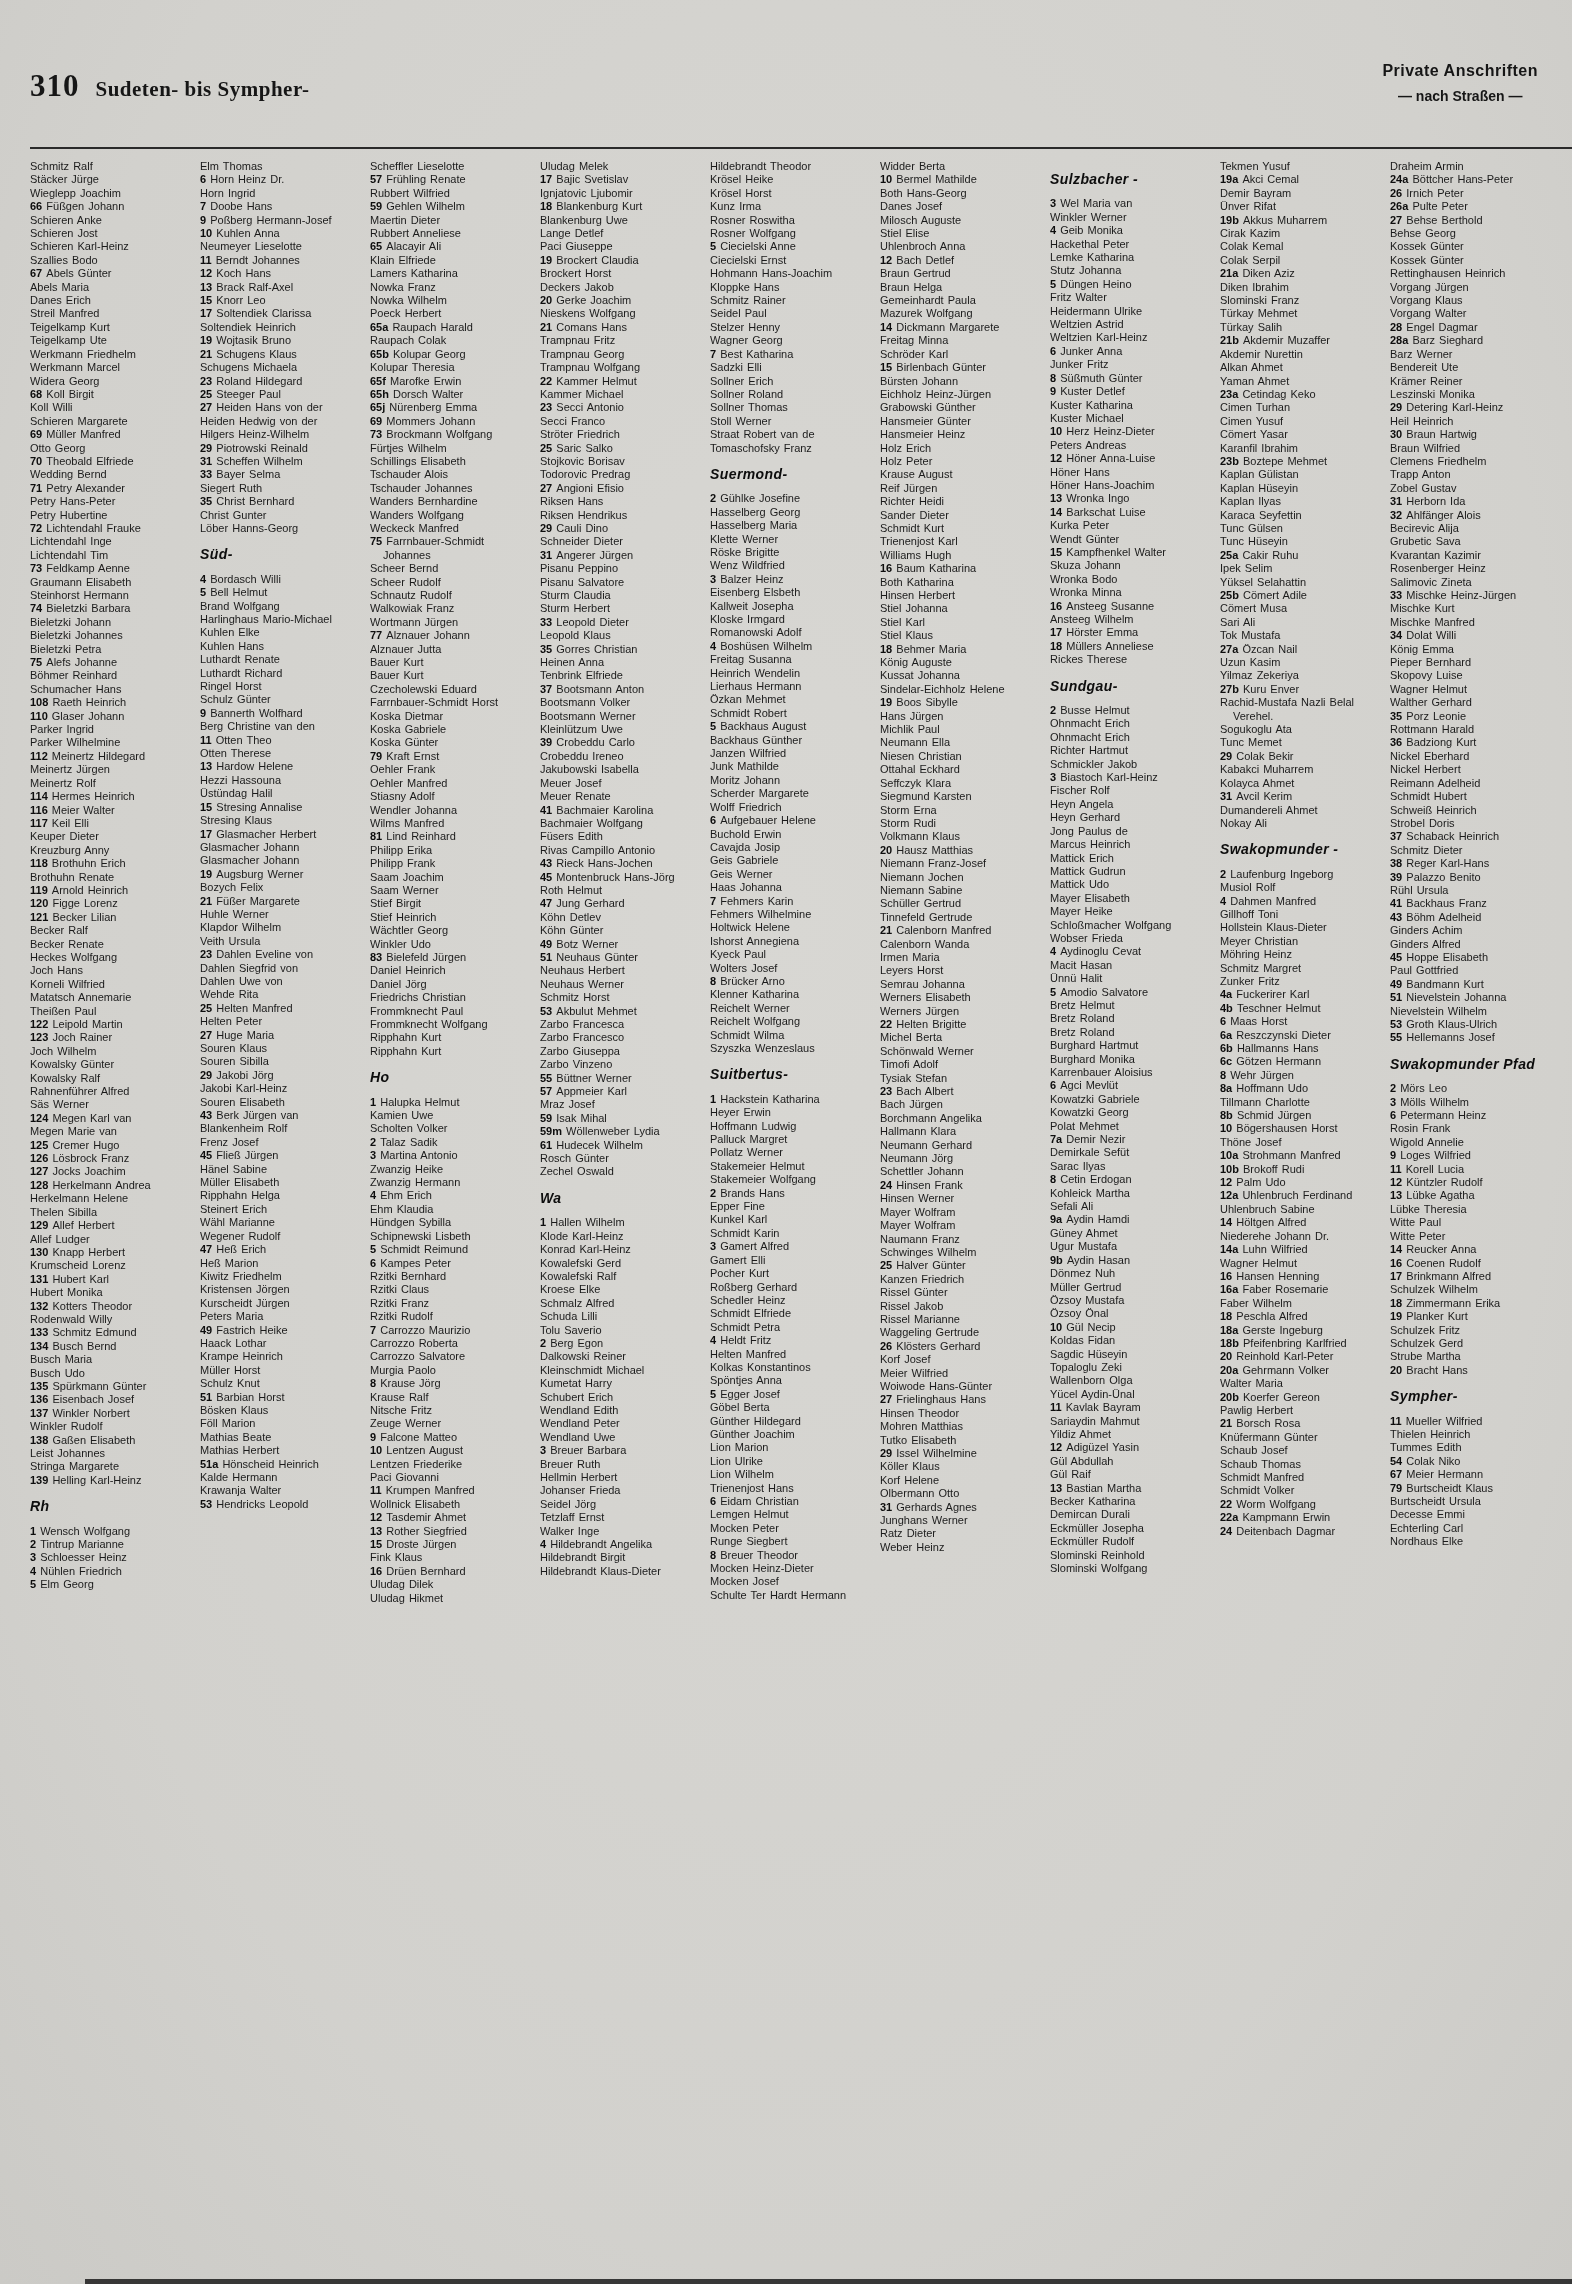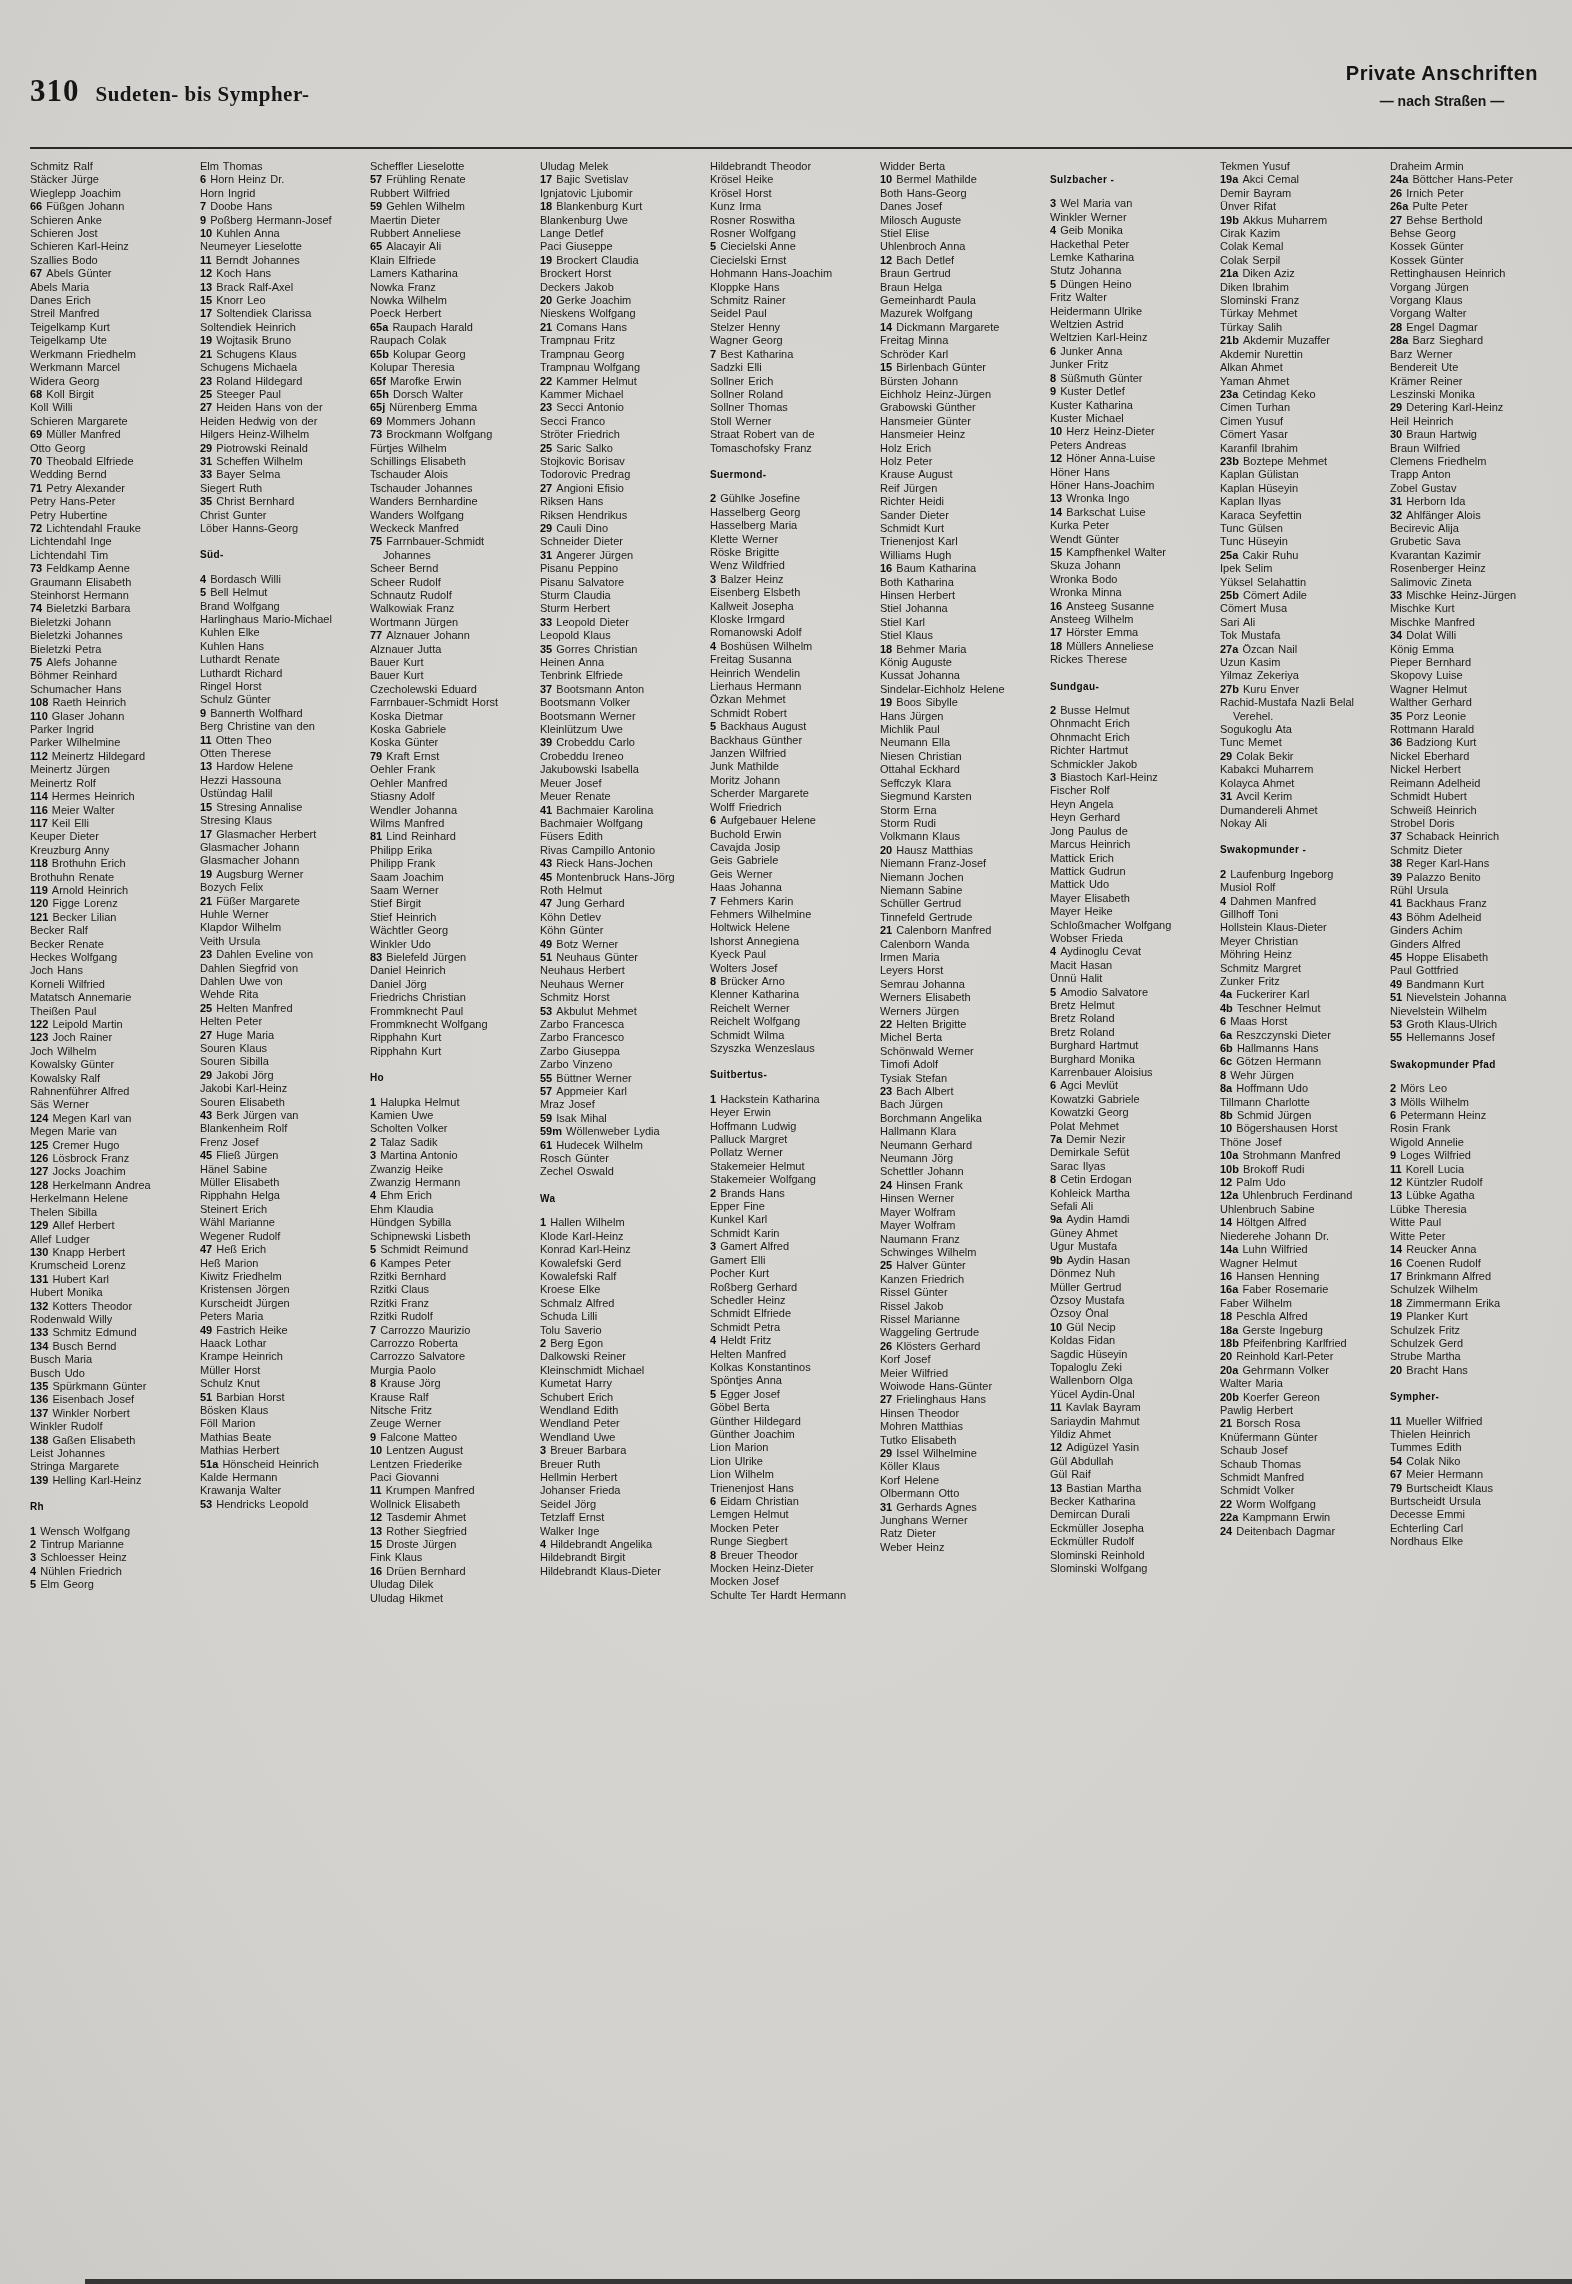--- a/index.html
+++ b/index.html
@@ -4,28 +4,28 @@
 <style>
   html,body{margin:0;padding:0;}
   body{background:#8a8a88;font-family:"Liberation Sans",sans-serif;}
   .page{position:relative;width:1572px;height:2284px;margin:0 auto;background:#d5d4d0;overflow:hidden;
         background-image:radial-gradient(ellipse at 50% 40%, #d8d7d3 0%, #d2d1cd 70%, #cbcac6 100%);}
   .masthead-row{position:absolute;top:62px;left:30px;right:34px;display:flex;justify-content:space-between;align-items:flex-end;}
   .mh-left{display:flex;align-items:baseline;gap:16px;color:#161616;font-family:Liberation Serif, serif;}
   .page-num{font-size:31px;font-weight:bold;letter-spacing:1px;}
   .page-title{font-size:21px;font-weight:bold;letter-spacing:.5px;}
   .mh-right{text-align:center;color:#161616;}
-  .mh-line1{font-size:20px;font-weight:bold;letter-spacing:.5px;}
+  .mh-line1{font-size:16px;font-weight:bold;letter-spacing:.5px;}
   .mh-line2{font-size:14px;font-weight:bold;margin-top:8px;}
   .head-rule{position:absolute;top:147px;left:30px;right:0;height:2px;background:#2a2a2a;}
   .cols{position:absolute;top:160px;left:30px;right:26px;height:2046px;display:flex;gap:21px;overflow:hidden;}
   .col{width:149px;flex:none;color:#1b1b1b;font-size:11px;line-height:13.4px;}
   .entry{padding-left:13px;text-indent:-13px;word-spacing:1px;}
   .entry b{font-weight:bold;color:#0d0d0d;}
-  .street{font-weight:bold;font-size:10px;letter-spacing:.4px;color:#0d0d0d;margin:13px 0 11px;padding-left:0;text-indent:0;}
+  .street{font-weight:bold;font-size:14px;letter-spacing:.4px;color:#0d0d0d;margin:13px 0 11px;padding-left:0;text-indent:0;font-style:italic;}
   .footer-notice{position:absolute;left:0;right:0;bottom:28px;text-align:center;
         font-family:"Liberation Serif",serif;font-style:italic;font-weight:bold;
         font-size:34px;letter-spacing:1.5px;color:#121212;}
   .scan-edge{position:absolute;left:85px;right:0;bottom:0;height:5px;background:#1c1c1c;opacity:.85;}
 </style>
 </head>
 <body>
 
 <div class="page">
 

